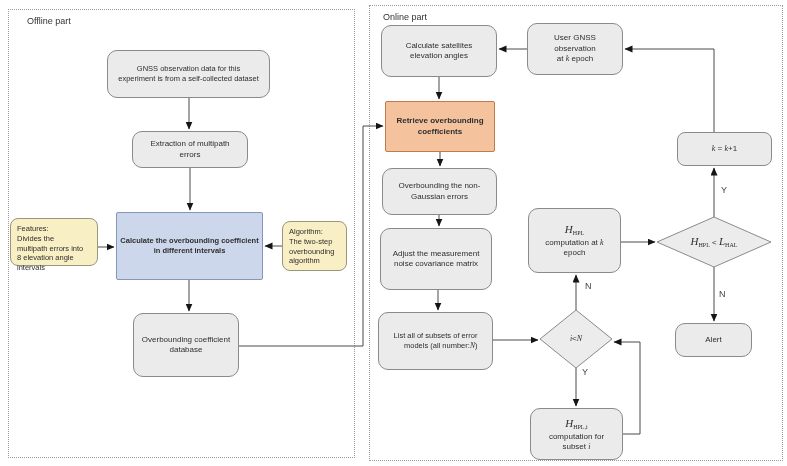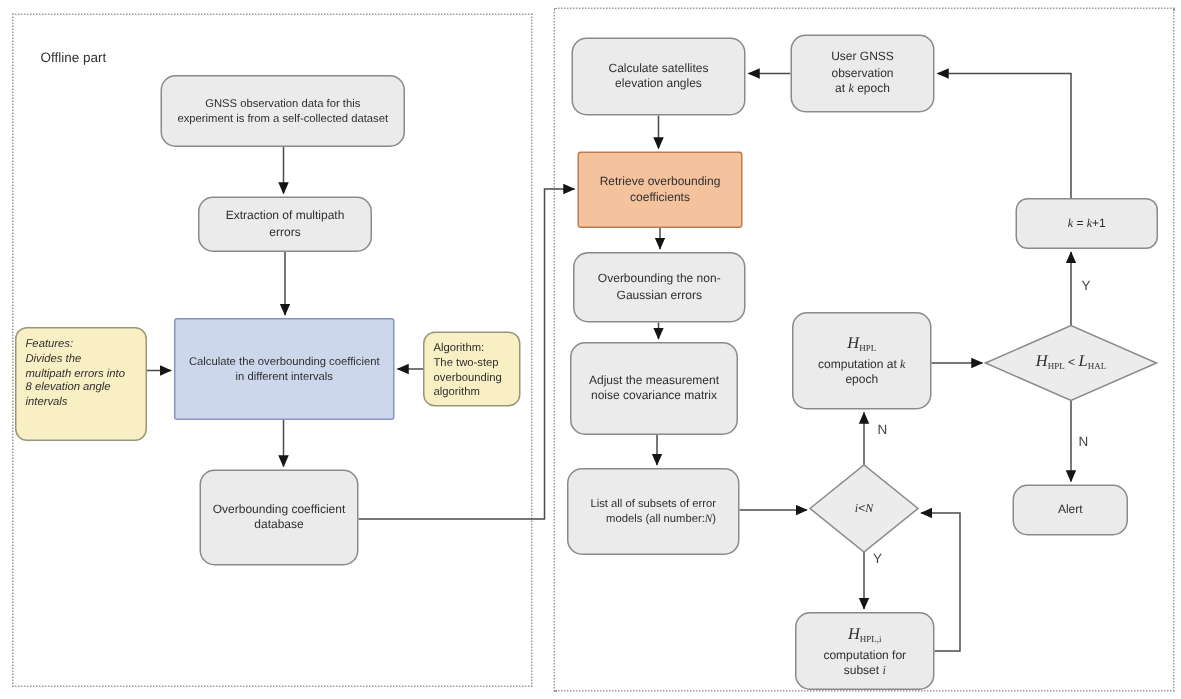--- a/index.html
+++ b/index.html
@@ -1,30 +1,30 @@
 <!DOCTYPE html>
 <html><head>
 <meta charset="utf-8">
 <style>
   html,body { margin:0; padding:0; background:#ffffff; }
   .canvas {
     position:relative; width:787px; height:466px; background:#ffffff;
     font-family:"Liberation Sans", sans-serif; overflow:hidden;
   }
   .container { position:absolute; border:1px dotted #9b9b9b; box-sizing:border-box; background:transparent; }
-  .part-label { position:absolute; font-size:9px; color:#333;margin-top:17px; }
+  .part-label { position:absolute; font-size:9px; color:#333; }
   .node {
     position:absolute; box-sizing:border-box;
     display:flex; align-items:center; justify-content:center;
     text-align:center; white-space:pre-line;
     font-size:8px; line-height:1.3; color:#2e2e2e;
     background:#ebebeb; border:1px solid #8a8a8a; border-radius:10px;
     padding:2px 2px;
   }
-  .sq { border-radius:2px; }
+  .sq { border-radius:2px;font-weight:bold; }
   .blue { background:#cdd7ec; border-color:#8595bb; }
   .orange { background:#f4c29d; border-color:#bf7a4e; }
   .note {
     background:#f9efc4; border-color:#99967c; border-radius:8px;
     text-align:left; justify-content:flex-start; align-items:flex-start;
     font-size:7.5px; padding:5px 6px;
   }
   .fs7 { font-size:7.5px; }
   .dtext {
     position:absolute; display:flex; align-items:center; justify-content:center;
@@ -79,21 +79,21 @@
       <polygon points="657,242 714,217 771,242 714,267"></polygon>
     </g>
   </svg>
 
   <div class="node fs7" style="left:107px; top:50px; width:163px; height:48px;">GNSS observation data for this
 experiment is from a self-collected dataset</div>
   <div class="node" style="left:132px; top:131px; width:116px; height:37px;">Extraction of multipath
 errors</div>
   <div class="node blue sq fs7" style="left:116px; top:212px; width:147px; height:68px;">Calculate the overbounding coefficient
 in different intervals</div>
-  <div class="node note" style="left:10px; top:218px; width:88px; height:76px;font-style:italic;">Features:
+  <div class="node note" style="left:10px; top:218px; width:88px; height:48px;">Features:
 Divides the
 multipath errors into
 8 elevation angle
 intervals</div>
   <div class="node note" style="left:282px; top:221px; width:65px; height:50px;">Algorithm:
 The two-step
 overbounding
 algorithm</div>
   <div class="node" style="left:133px; top:313px; width:106px; height:64px;">Overbounding coefficient
 database</div>

